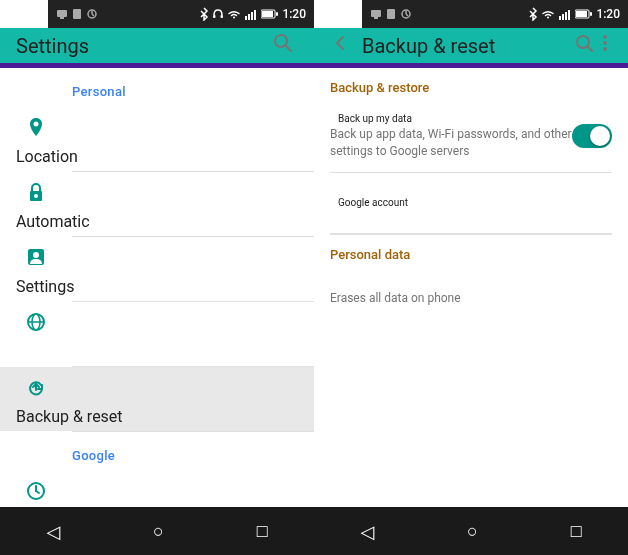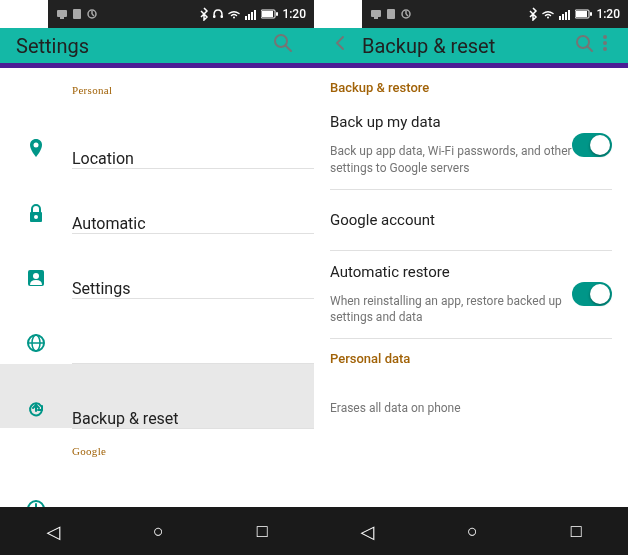--- a/index.html
+++ b/index.html
@@ -84,35 +84,35 @@
     .toolbar-back {
       color: #757575;
       font-size: 20px;
       margin-right: 12px;
       cursor: pointer;
     }
 
     
     .section-header {
       padding: 16px 72px 8px 72px;
-      font-size: 11px;
-      color: #a16207;
+      font-size: 13px;
+      color: #3b82f6;
       font-weight: 500;
       letter-spacing: 0.3px;
-      font-family: Liberation Serif, serif;
     }
 
     
     .settings-item {
       display: flex;
-      align-items: flex-end;
+      align-items: flex-start;
       padding: 0 16px;
       min-height: 64px;
       cursor: pointer;
       position: relative;
+      flex-direction: column;
     }
     .settings-item.active {
       background: #e8e8e8;
     }
     .item-icon {
       width: 40px;
       height: 40px;
       display: flex;
       align-items: center;
       justify-content: center;
@@ -194,28 +194,29 @@
       display: flex;
       align-items: center;
       padding: 12px 16px;
       min-height: 60px;
       cursor: pointer;
     }
     .right-item-text {
       flex: 1;
     }
     .right-item-title {
-      font-size: 15px;
+      font-size: 10px;
       color: #212121;
       font-weight: 400;
+      margin-left: 8px;
     }
     .right-item-subtitle {
       font-size: 12px;
       color: #757575;
-      margin-top: 12px;
+      margin-top: 2px;
       line-height: 1.4;
     }
     .right-divider {
       height: 1px;
       background: #e0e0e0;
       margin: 0 16px;
     }
 
     .scrollable-content {
       flex: 1;
@@ -465,27 +466,20 @@
     </div>
     <div class="right-divider"></div>
 
     <div class="right-settings-item">
       <div class="right-item-text">
         <div class="right-item-title">Google account</div>
       </div>
     </div>
     <div class="right-divider"></div>
 
-    <div class="right-settings-item">
-      <div class="right-item-text">
-        <div class="right-item-title">Automatic restore</div>
-        <div class="right-item-subtitle">When reinstalling an app, restore backed up settings and data</div>
-      </div>
-      <div class="toggle"></div>
-    </div>
     <div class="right-divider"></div>
 
     <div class="right-section-header">Personal data</div>
 
     <div class="right-settings-item">
       <div class="right-item-text">
         <div class="right-item-subtitle">Erases all data on phone</div>
       </div>
     </div>
   </div>

